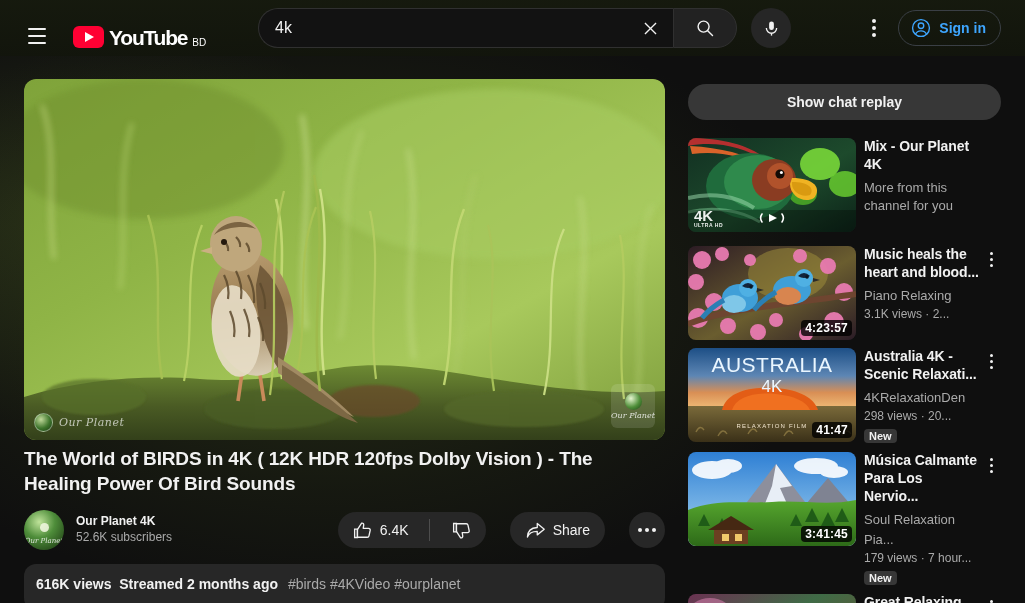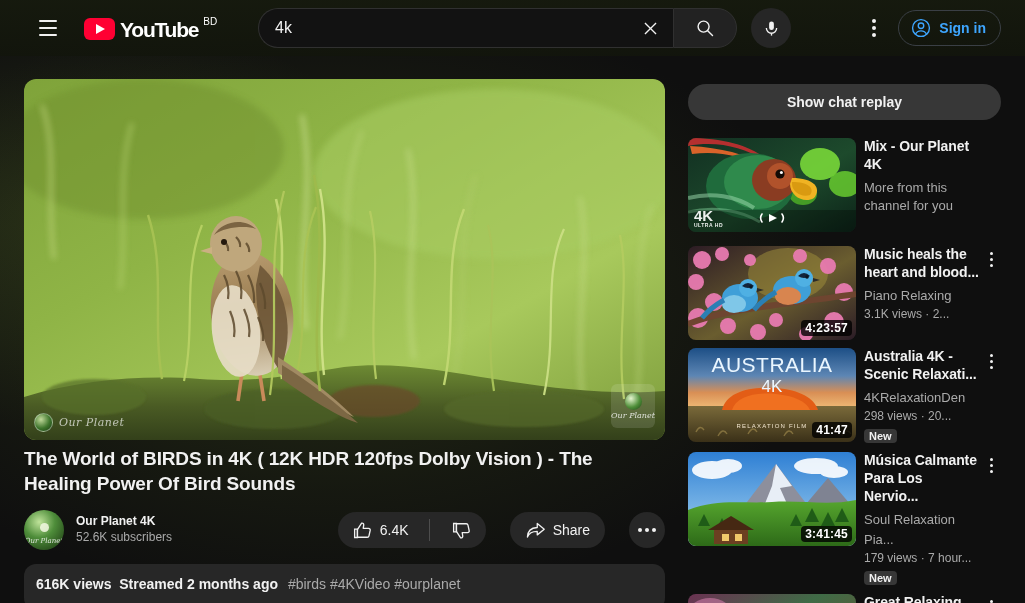--- a/index.html
+++ b/index.html
@@ -17,22 +17,22 @@
     background:
       radial-gradient(700px 420px at 330px 300px, rgba(96,120,40,0.30) 0%, rgba(60,75,25,0.16) 45%, rgba(15,15,15,0) 72%),
       radial-gradient(500px 300px at 60px 220px, rgba(110,140,50,0.22) 0%, rgba(15,15,15,0) 70%),
       #0f0f0f;
   }
 
   
   #masthead {
     position: absolute; top: 0; left: 0;
     width: 1025px; height: 56px;
-    display: flex; align-items: center;
-    padding: 0 28px;
+    display: flex; align-items: flex-end;
+    padding: 0 17px;
     z-index: 40;
     background: linear-gradient(to bottom, rgba(22,26,14,0.96), rgba(18,21,12,0.92));
   }
   .mh-left { display: flex; align-items: center; gap: 14px; }
   .ham {
     width: 40px; height: 40px; border-radius: 50%;
     display: flex; flex-direction: column; align-items: center; justify-content: center; gap: 5px;
     cursor: pointer;
   }
   .ham span { display: block; width: 18px; height: 2px; background: #f1f1f1; border-radius: 1px; }
@@ -43,21 +43,21 @@
   }
   .logo-mark i {
     width: 0; height: 0; border-left: 9px solid #fff;
     border-top: 5.5px solid transparent; border-bottom: 5.5px solid transparent;
     margin-left: 2px;
   }
   .logo-word {
     font-size: 21px; font-weight: 700; letter-spacing: -1.2px;
     color: #fff; margin-top: 3px;
   }
-  .logo-cc { font-size: 10px; color: #fff; margin-top: 1px; letter-spacing: 0; }
+  .logo-cc { font-size: 10px; color: #fff; margin-top: 14px; letter-spacing: 0; }
 
   
   .search-wrap {
     position: absolute; left: 258px; top: 8px;
     display: flex; align-items: center;
   }
   .search-box {
     width: 415px; height: 40px;
     background: #121212;
     border: 1px solid #303030;

